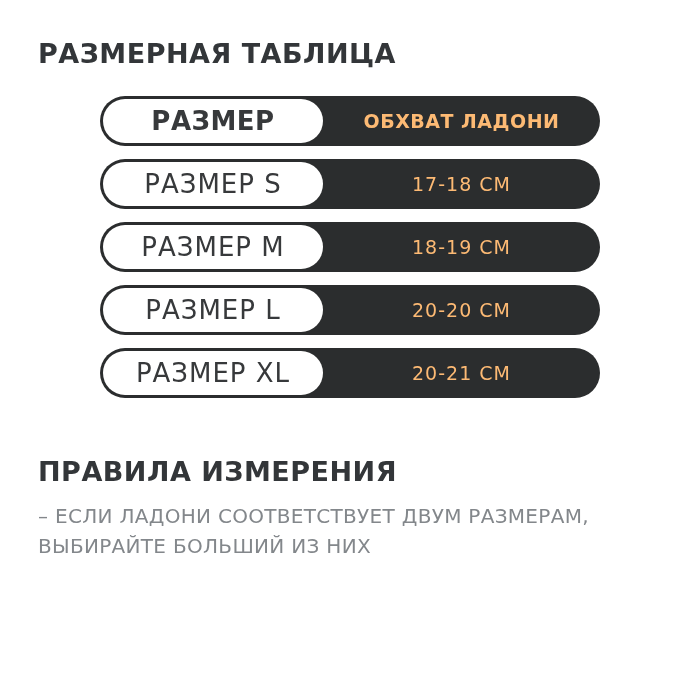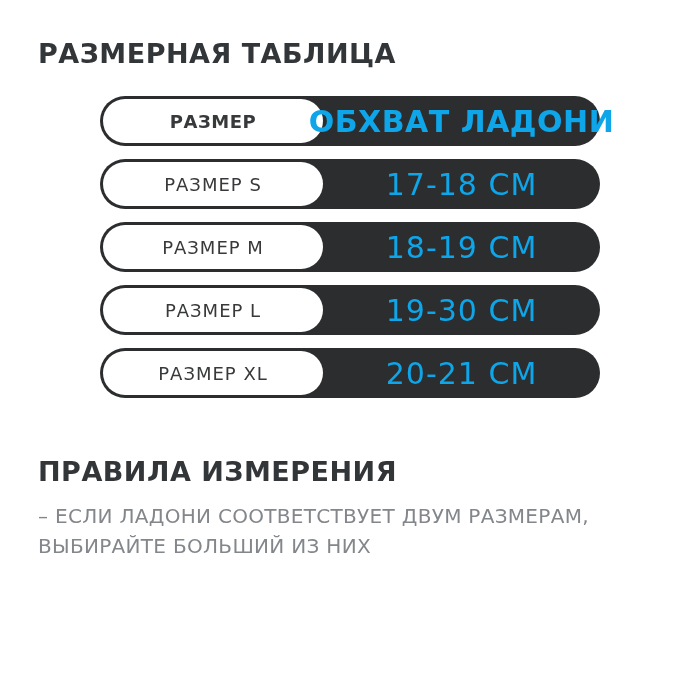--- a/index.html
+++ b/index.html
@@ -25,26 +25,26 @@
     height: 50px;
     margin-bottom: 13px;
     background: #2b2d2e;
     border-radius: 25px;
   }
   .pill-row:last-child { margin-bottom: 0; margin-top: 13px; }
   .cell-left {
     position: absolute; left: 3px; top: 3px; bottom: 3px; width: 220px;
     background: #ffffff; border-radius: 22px;
     display: flex; align-items: center; justify-content: center;
-    font-size: 18px; color: #37393b; letter-spacing: 1px; white-space: nowrap;
+    font-size: 26px; color: #37393b; letter-spacing: 1px; white-space: nowrap;
   }
   .cell-right {
     position: absolute; left: 223px; right: 0; top: 0; bottom: 0;
     display: flex; align-items: center; justify-content: center;
-    font-size: 30px; color: #0ea5e9; letter-spacing: 1px; white-space: nowrap;
+    font-size: 19px; color: #fdba74; letter-spacing: 1px; white-space: nowrap;
   }
   .pill-row.header .cell-left,
   .pill-row.header .cell-right { font-weight: bold; letter-spacing: 0.5px; }
 
   .rules-heading {
     position: absolute; left: 38px; top: 456px;
     font-size: 27px; font-weight: bold; color: #333639;
     letter-spacing: 0.5px; white-space: nowrap; text-align: right;
   }
   .rules-block {
@@ -75,21 +75,21 @@
       <div class="cell-right">17-18 СМ</div>
     </div>
 
     <div class="pill-row">
       <div class="cell-left">РАЗМЕР M</div>
       <div class="cell-right">18-19 СМ</div>
     </div>
 
     <div class="pill-row">
       <div class="cell-left">РАЗМЕР L</div>
-      <div class="cell-right">19-30 СМ</div>
+      <div class="cell-right">20-20 СМ</div>
     </div>
 
     <div class="pill-row">
       <div class="cell-left">РАЗМЕР XL</div>
       <div class="cell-right">20-21 СМ</div>
     </div>
 
   </div>
 
   <div class="rules-heading">ПРАВИЛА ИЗМЕРЕНИЯ</div>

